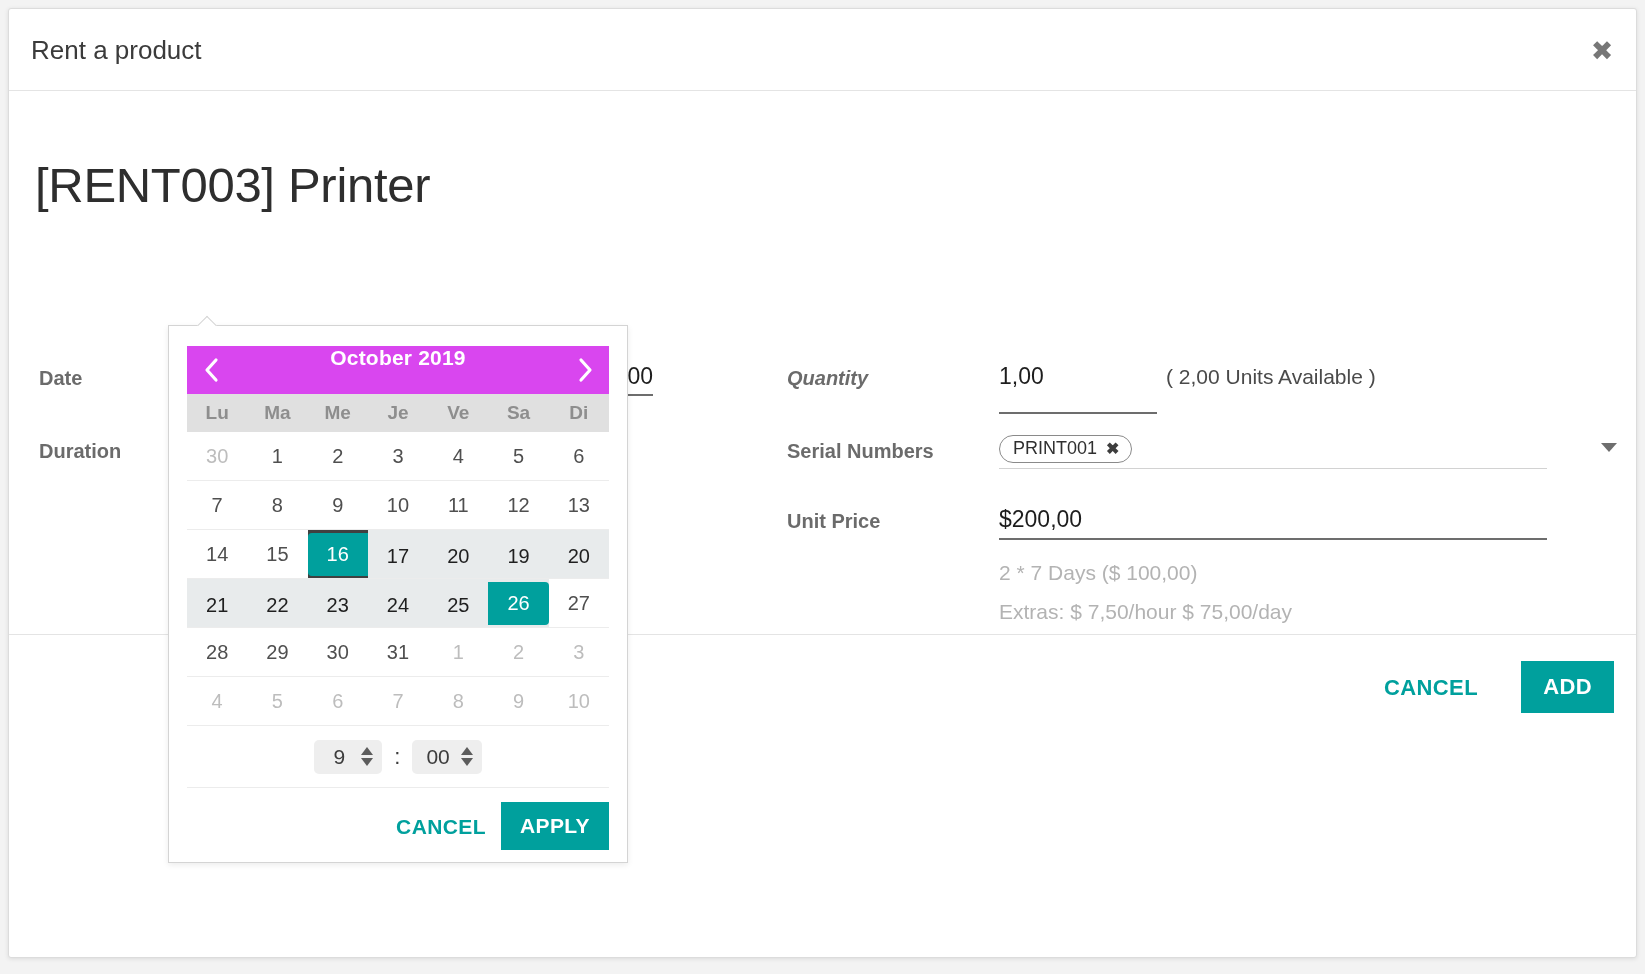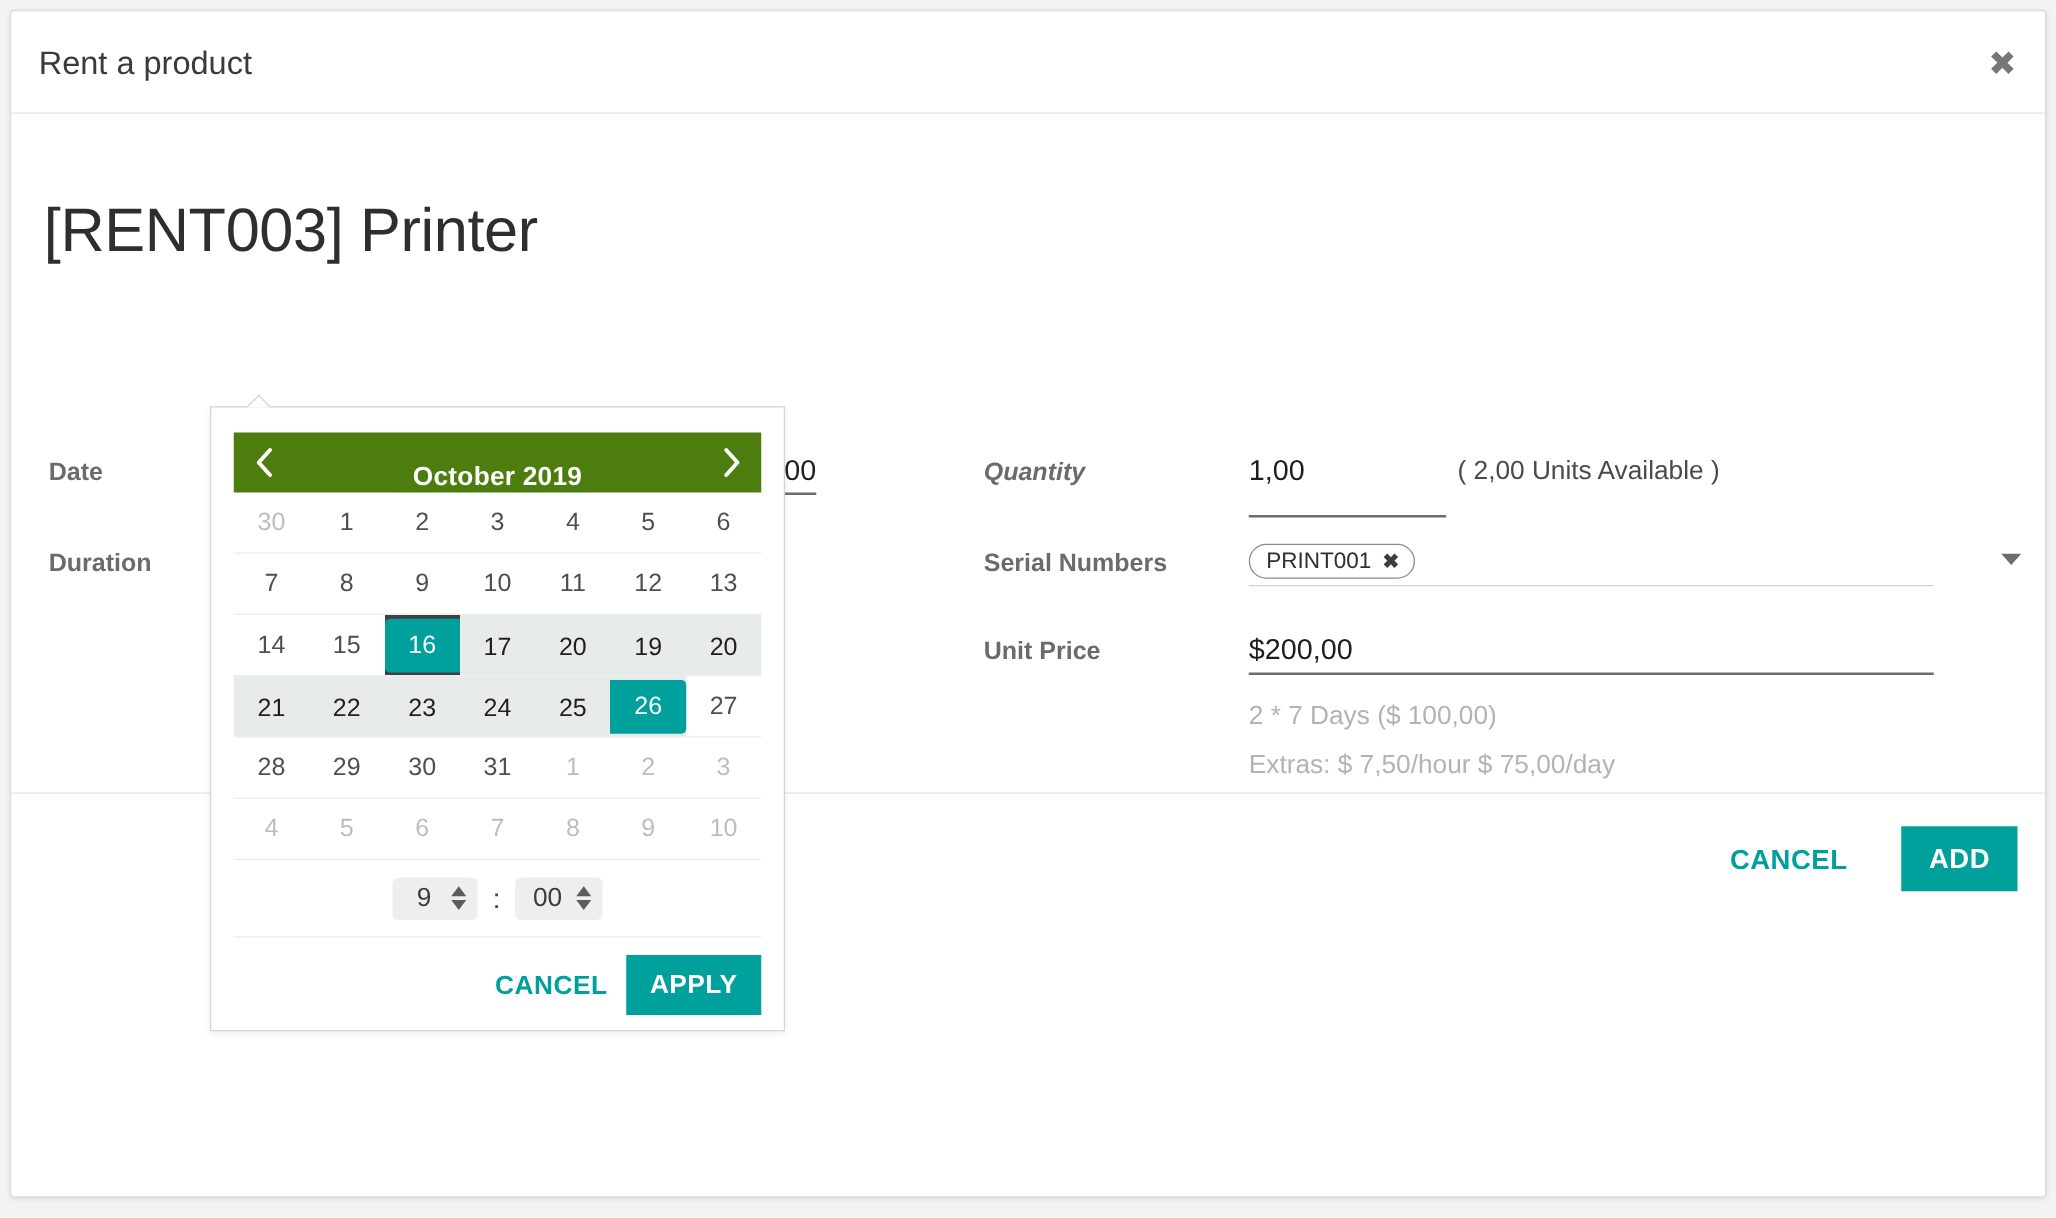--- a/index.html
+++ b/index.html
@@ -229,24 +229,24 @@
     width: 15px; height: 15px;
     background: #ffffff;
     border-left: 1px solid #d4d4d4;
     border-top: 1px solid #d4d4d4;
     transform: rotate(45deg);
     transform-origin: center;
     margin-left: 2px;
   }
 
   .dp-head {
-    display: flex; align-items: flex-end;
+    display: flex; align-items: flex-start;
     height: 48px;
     margin: 20px 18px 0 18px;
-    background: #4d7c0f;
+    background: #d946ef;
     color: #ffffff;
   }
   .dp-nav {
     width: 48px; height: 48px;
     display: flex; align-items: center; justify-content: center;
     cursor: pointer;
   }
   .dp-nav svg { display: block; }
   .dp-month {
     flex: 1;
@@ -438,20 +438,29 @@
         </svg>
       </div>
       <div class="dp-month">October 2019</div>
       <div class="dp-nav">
         <svg width="17" height="26" viewBox="0 0 17 26" aria-hidden="true">
           <polyline points="4,3 13,13 4,23" fill="none" stroke="#ffffff" stroke-width="3.2" stroke-linecap="round" stroke-linejoin="round"></polyline>
         </svg>
       </div>
     </div>
 
+    <div class="dp-weekrow">
+      <div>Lu</div>
+      <div>Ma</div>
+      <div>Me</div>
+      <div>Je</div>
+      <div>Ve</div>
+      <div>Sa</div>
+      <div>Di</div>
+    </div>
 
     <div class="dp-grid" id="dp-grid">
         <div class="dp-week">
           <div class="dp-cell muted">
             <span class="num">30</span>
           </div>
           <div class="dp-cell">
             <span class="num">1</span>
           </div>
           <div class="dp-cell">

